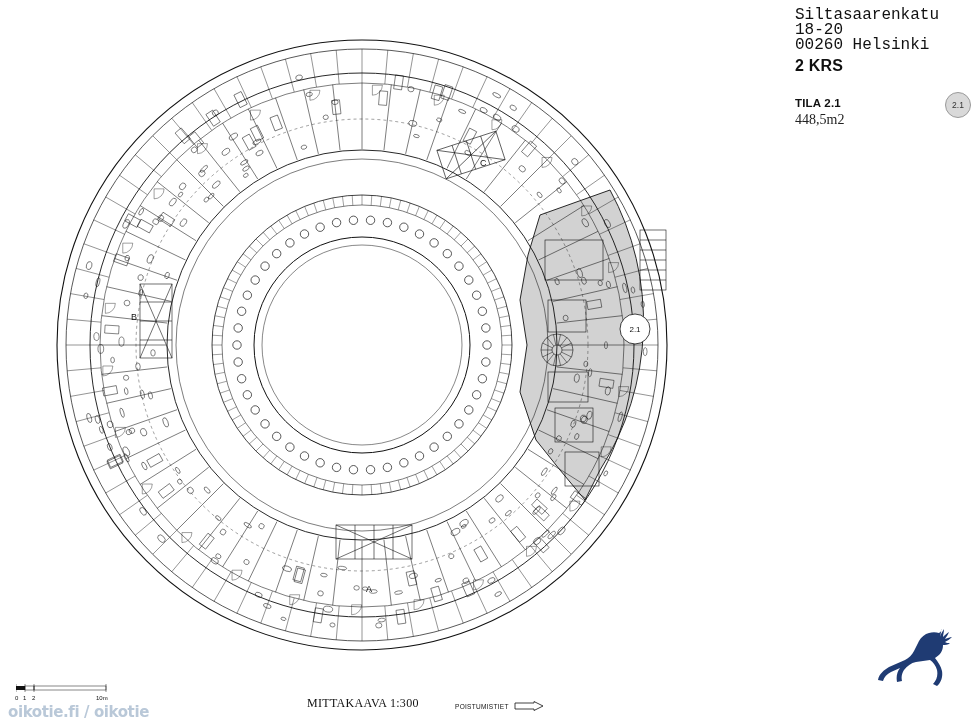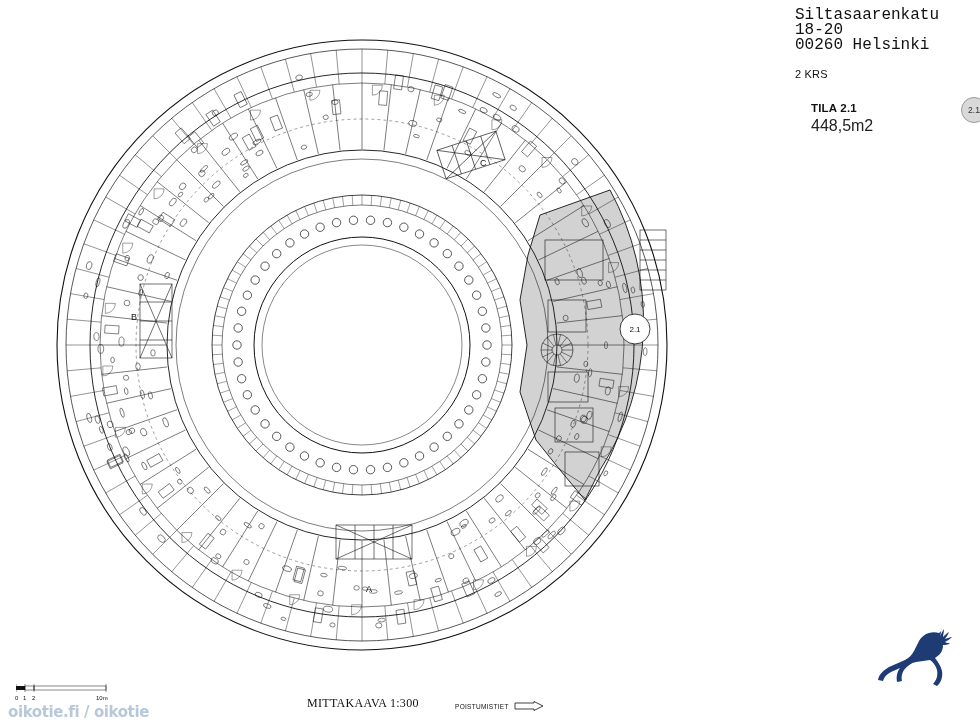--- a/index.html
+++ b/index.html
@@ -29,39 +29,39 @@
     font-family: "Liberation Serif", serif;
     letter-spacing: 0.3px;
     margin: 0 0 3px 0;
   }
   .addr-line {
     font-size: 16px;
     font-family: Liberation Mono, monospace;
     line-height: 15px;
   }
   #floor-label {
-    margin-top: 15px;
-    font-size: 11px;
-    font-weight: normal;
+    margin-top: 4px;
+    font-size: 16px;
+    font-weight: bold;
     letter-spacing: 0.2px;
   }
   #space-block {
     margin-top: 22px;
     position: relative;
-    margin-left: 16px;
   }
   #space-title {
     font-size: 11.5px;
     font-weight: bold;
     letter-spacing: 0.2px;
   }
   #space-area {
-    font-size: 16px;
+    font-size: 14px;
     margin-top: 3px;
     color: #222;
+    font-family: Liberation Serif, serif;
   }
   #space-badge {
     position: absolute;
     left: 150px;
     top: -5px;
     width: 24px;
     height: 24px;
     border-radius: 50%;
     background: #d9d9d9;
     border: 1px solid #9a9a9a;

